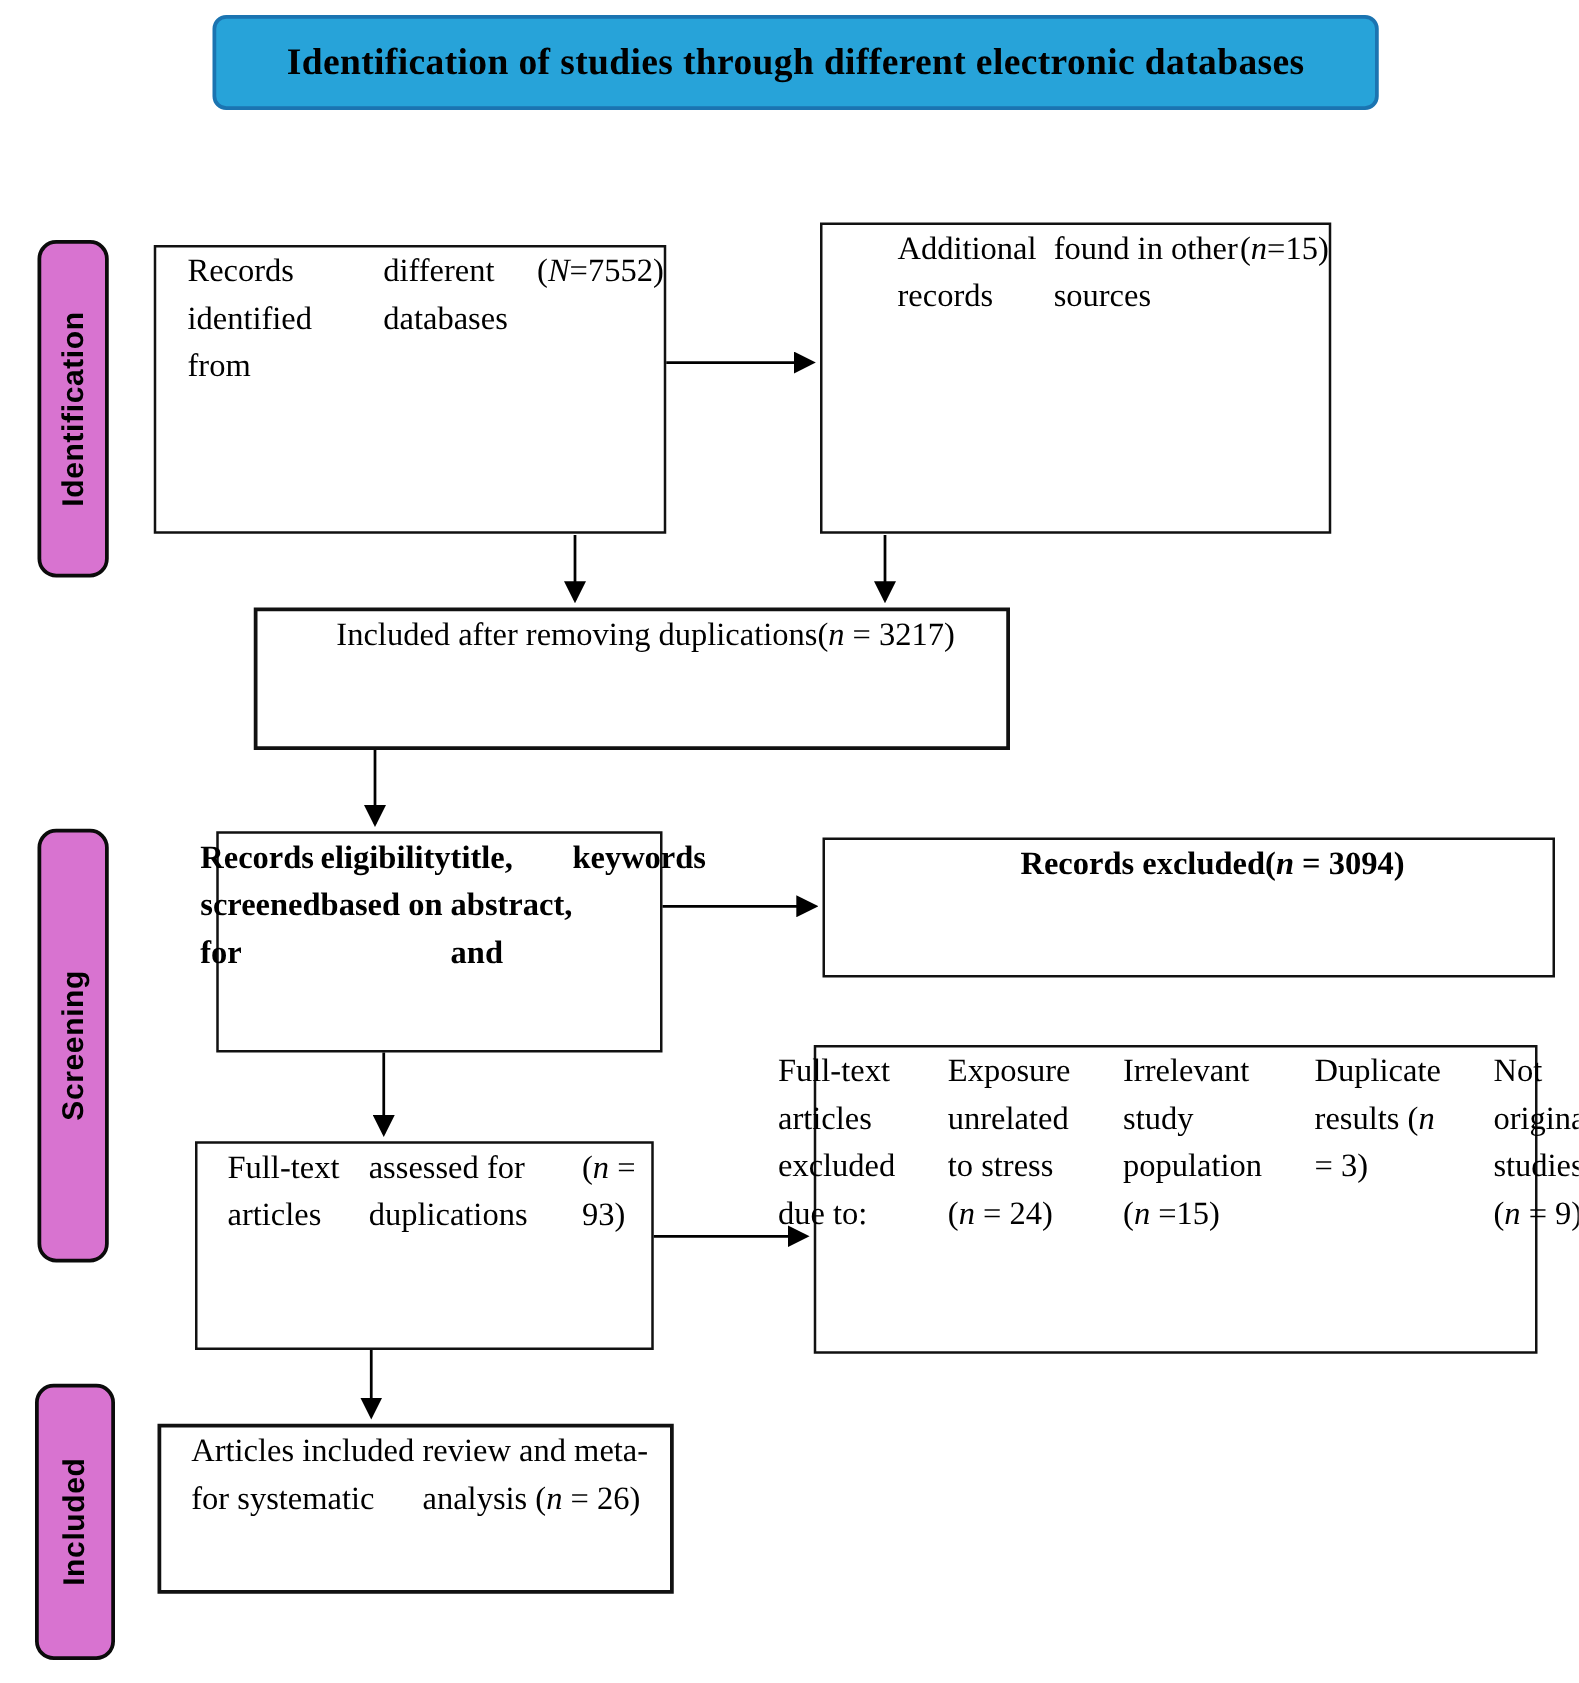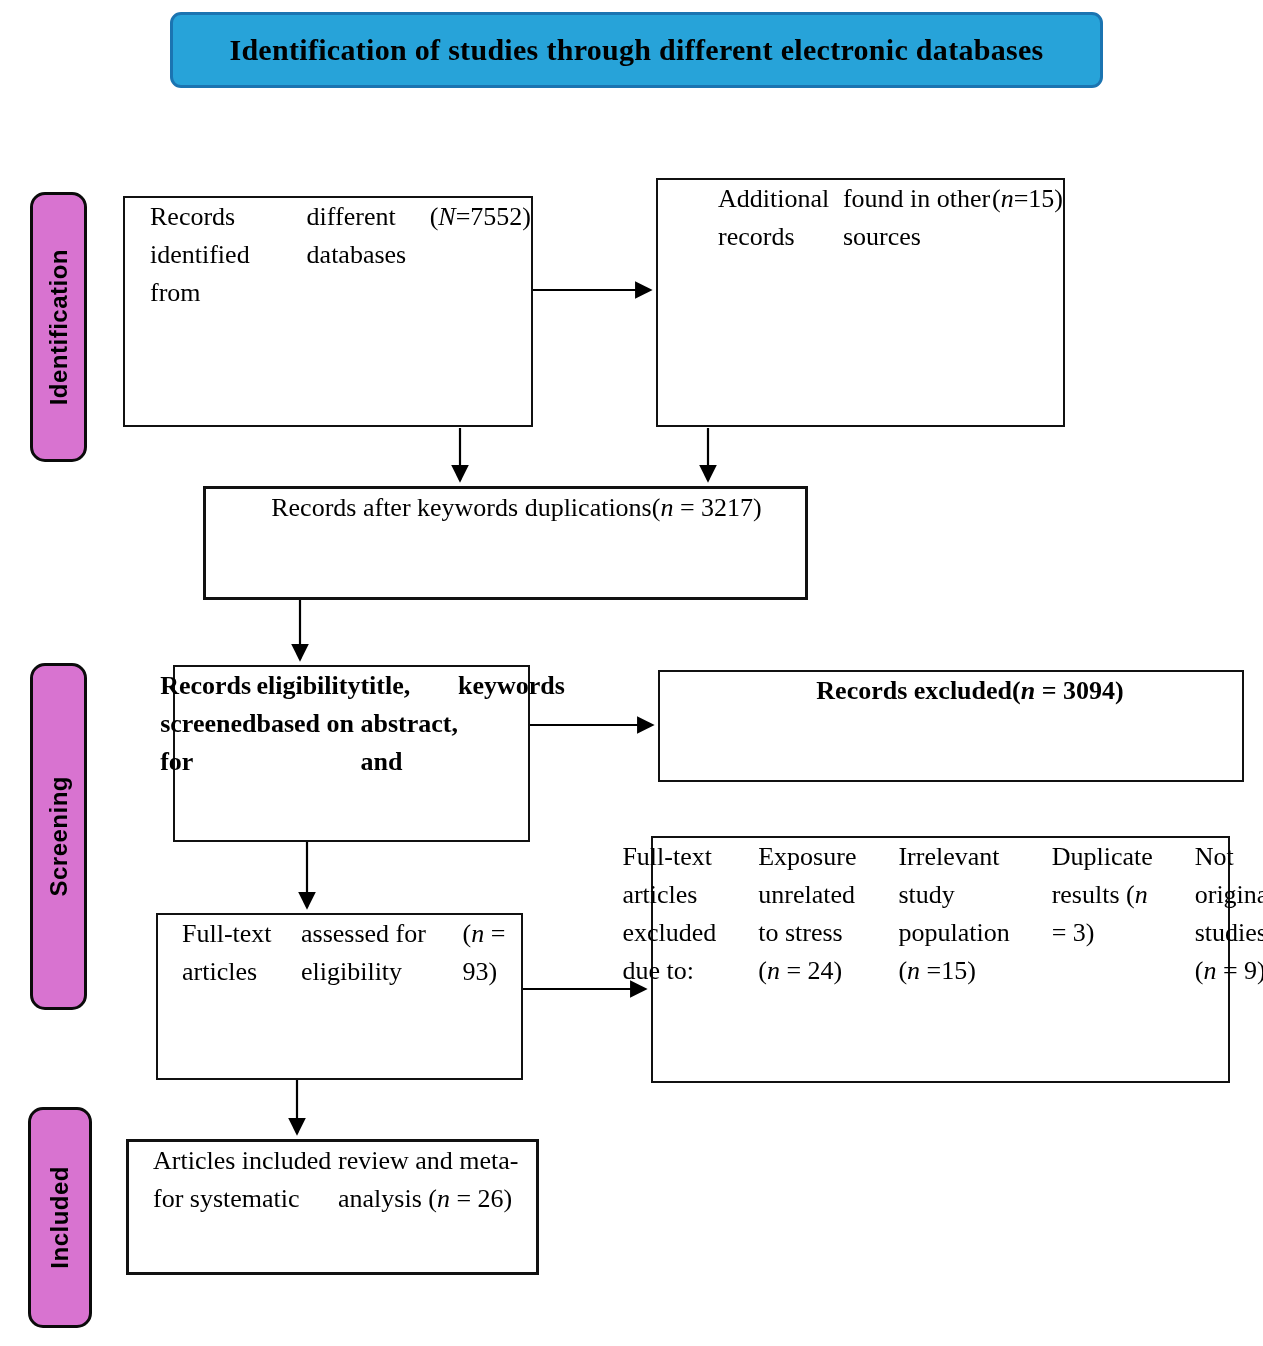--- a/index.html
+++ b/index.html
@@ -76,39 +76,39 @@
     <div><span>(</span><span class="it">N</span><span>=7552)</span></div>
   </div>
 
   <div class="box" id="box-additional">
     <div><span>Additional records</span></div>
     <div><span>found in other sources</span></div>
     <div><span>(</span><span class="it">n</span><span>=15)</span></div>
   </div>
 
   <div class="box" id="box-dedup">
-    <div><span>Records after keywords duplications</span></div>
+    <div><span>Included after removing duplications</span></div>
     <div><span>(</span><span class="it">n</span><span> = 3217)</span></div>
   </div>
 
   <div class="box" id="box-screened">
     <div><span>Records screened for</span></div>
     <div><span>eligibility based on</span></div>
     <div><span>title, abstract, and</span></div>
     <div><span>keywords</span></div>
   </div>
 
   <div class="box" id="box-excluded">
     <div><span>Records excluded</span></div>
     <div><span>(</span><span class="it">n</span><span> = 3094)</span></div>
   </div>
 
   <div class="box" id="box-fulltext">
     <div><span>Full-text articles</span></div>
-    <div><span>assessed for eligibility</span></div>
+    <div><span>assessed for duplications</span></div>
     <div><span>(</span><span class="it">n</span><span> = 93)</span></div>
   </div>
 
   <div class="box" id="box-ft-excluded">
     <div><span>Full-text articles excluded due to:</span></div>
     <div class="indent"><span>Exposure unrelated to stress (</span><span class="it">n</span><span> = 24)</span></div>
     <div class="indent"><span>Irrelevant study population (</span><span class="it">n</span><span> =15)</span></div>
     <div class="indent"><span>Duplicate results (</span><span class="it">n</span><span> = 3)</span></div>
     <div class="indent"><span>Not original studies (</span><span class="it">n</span><span> = 9)</span></div>
   </div>

